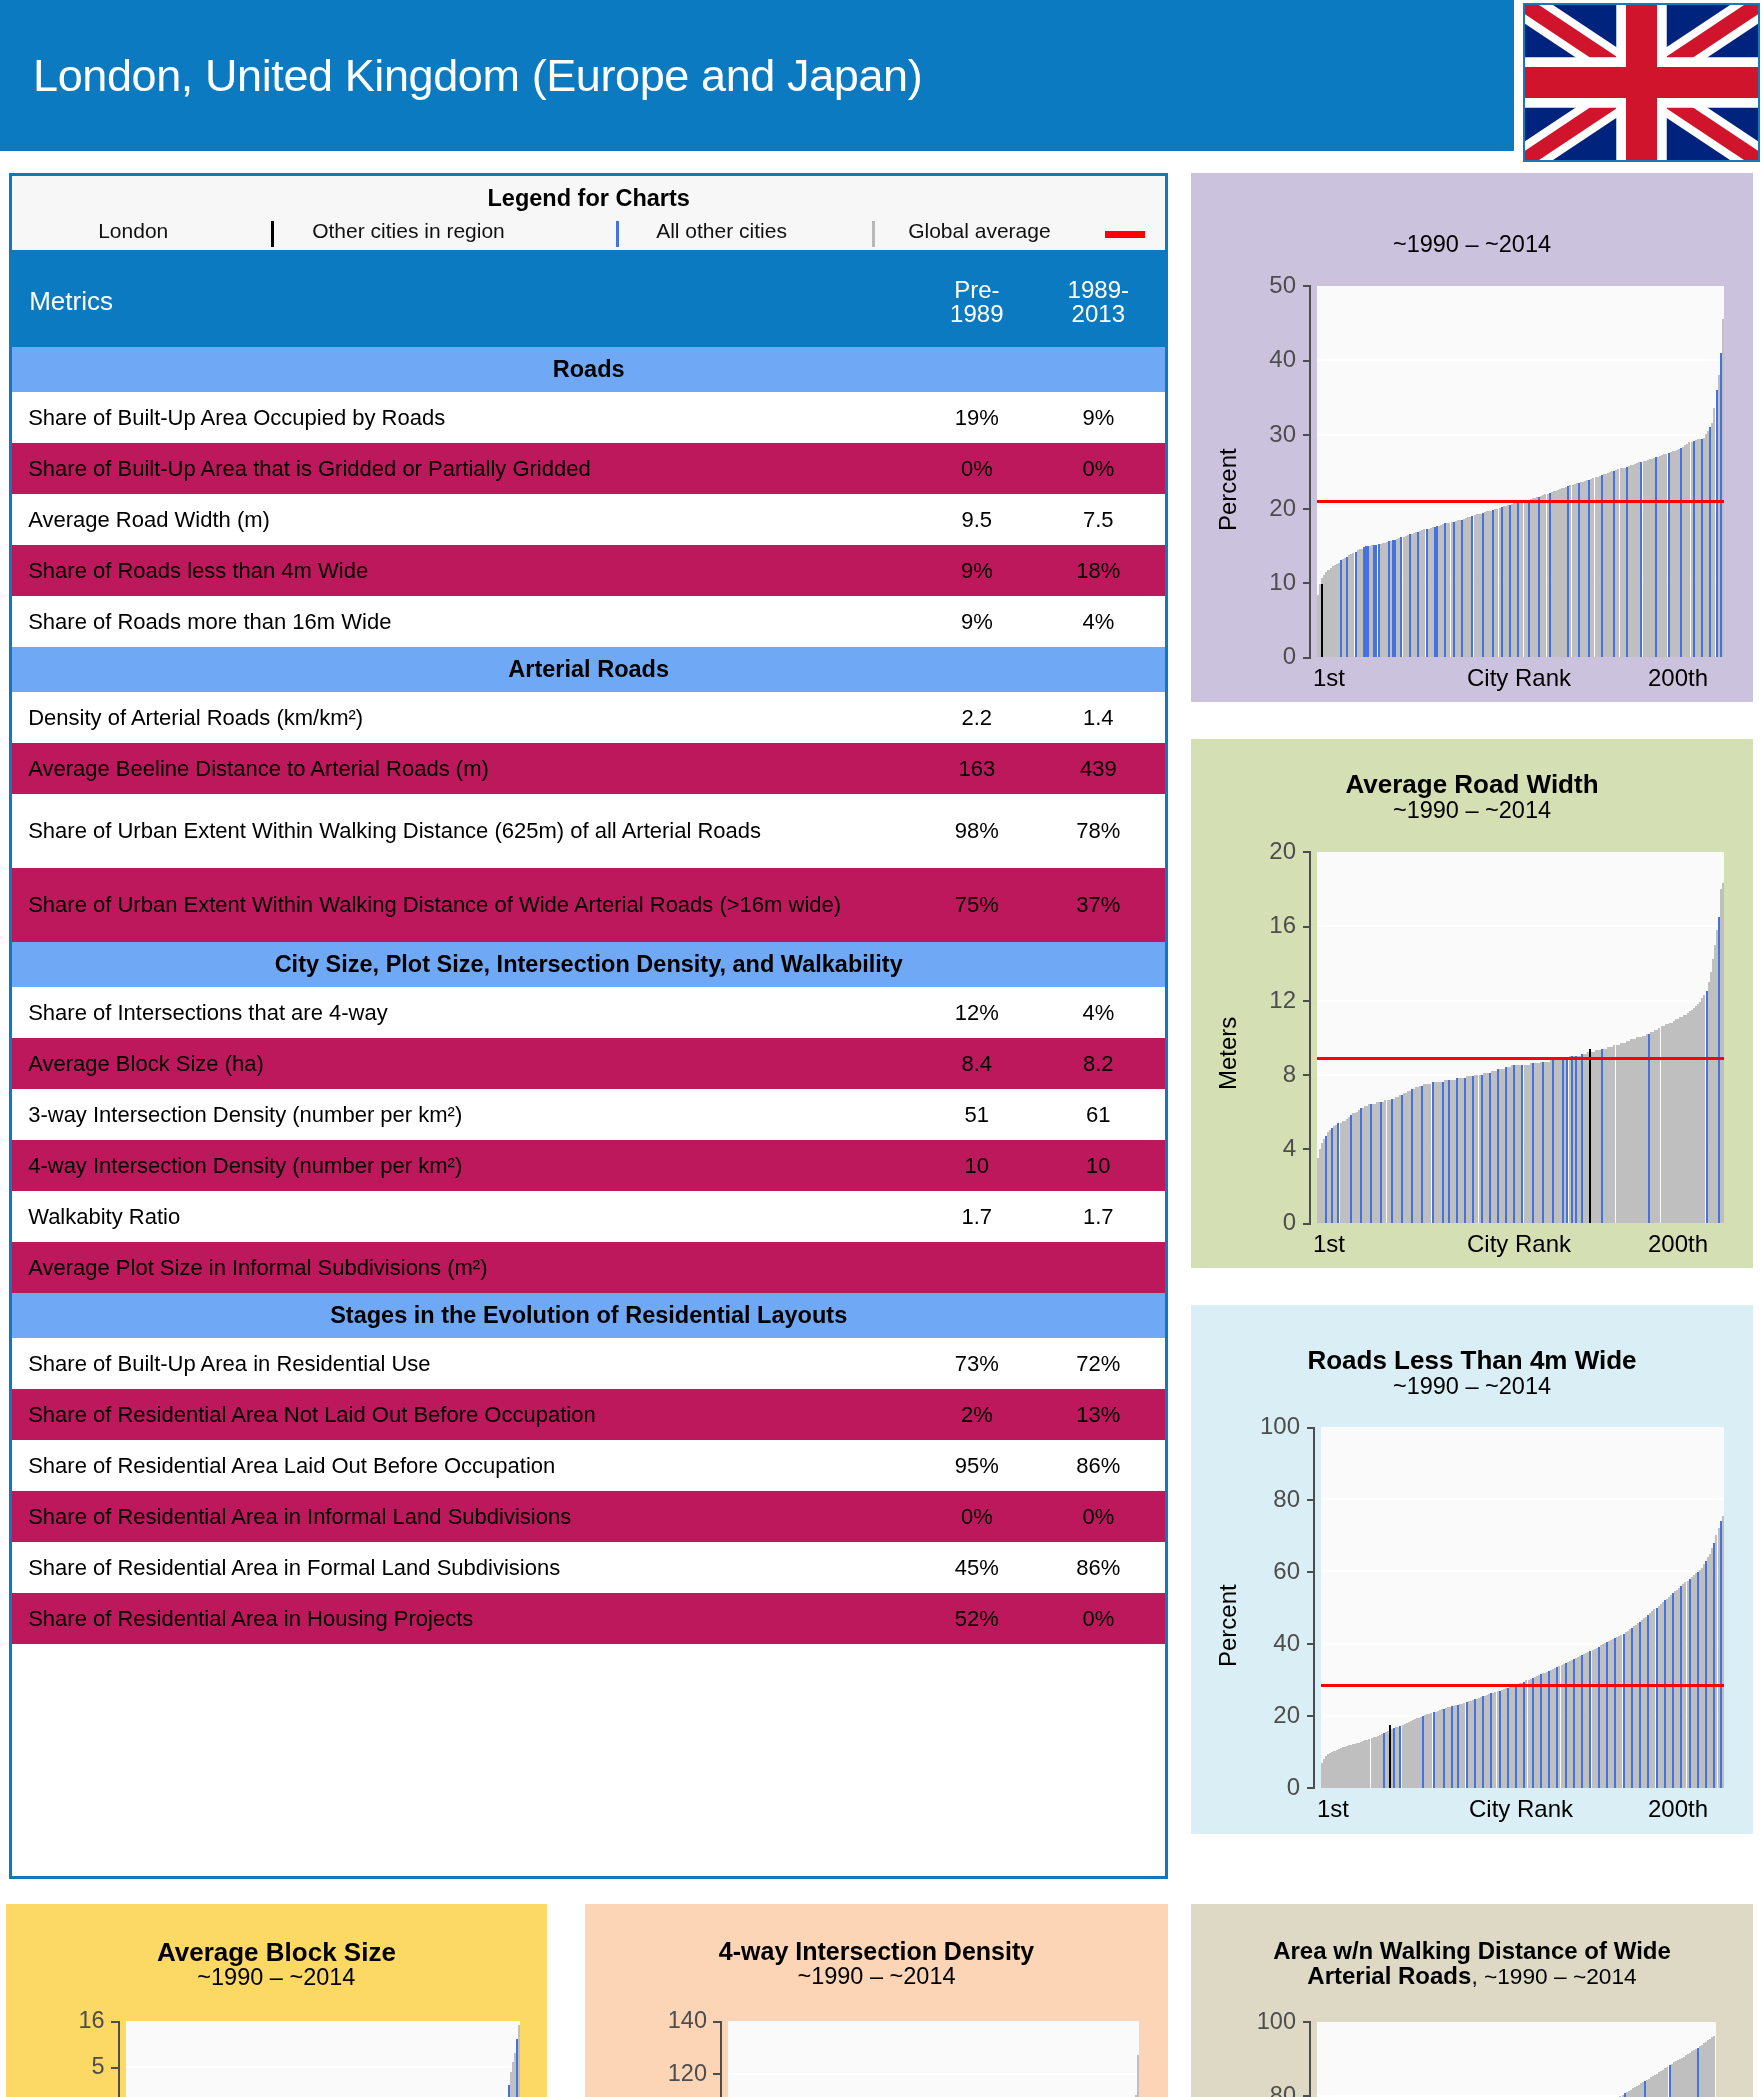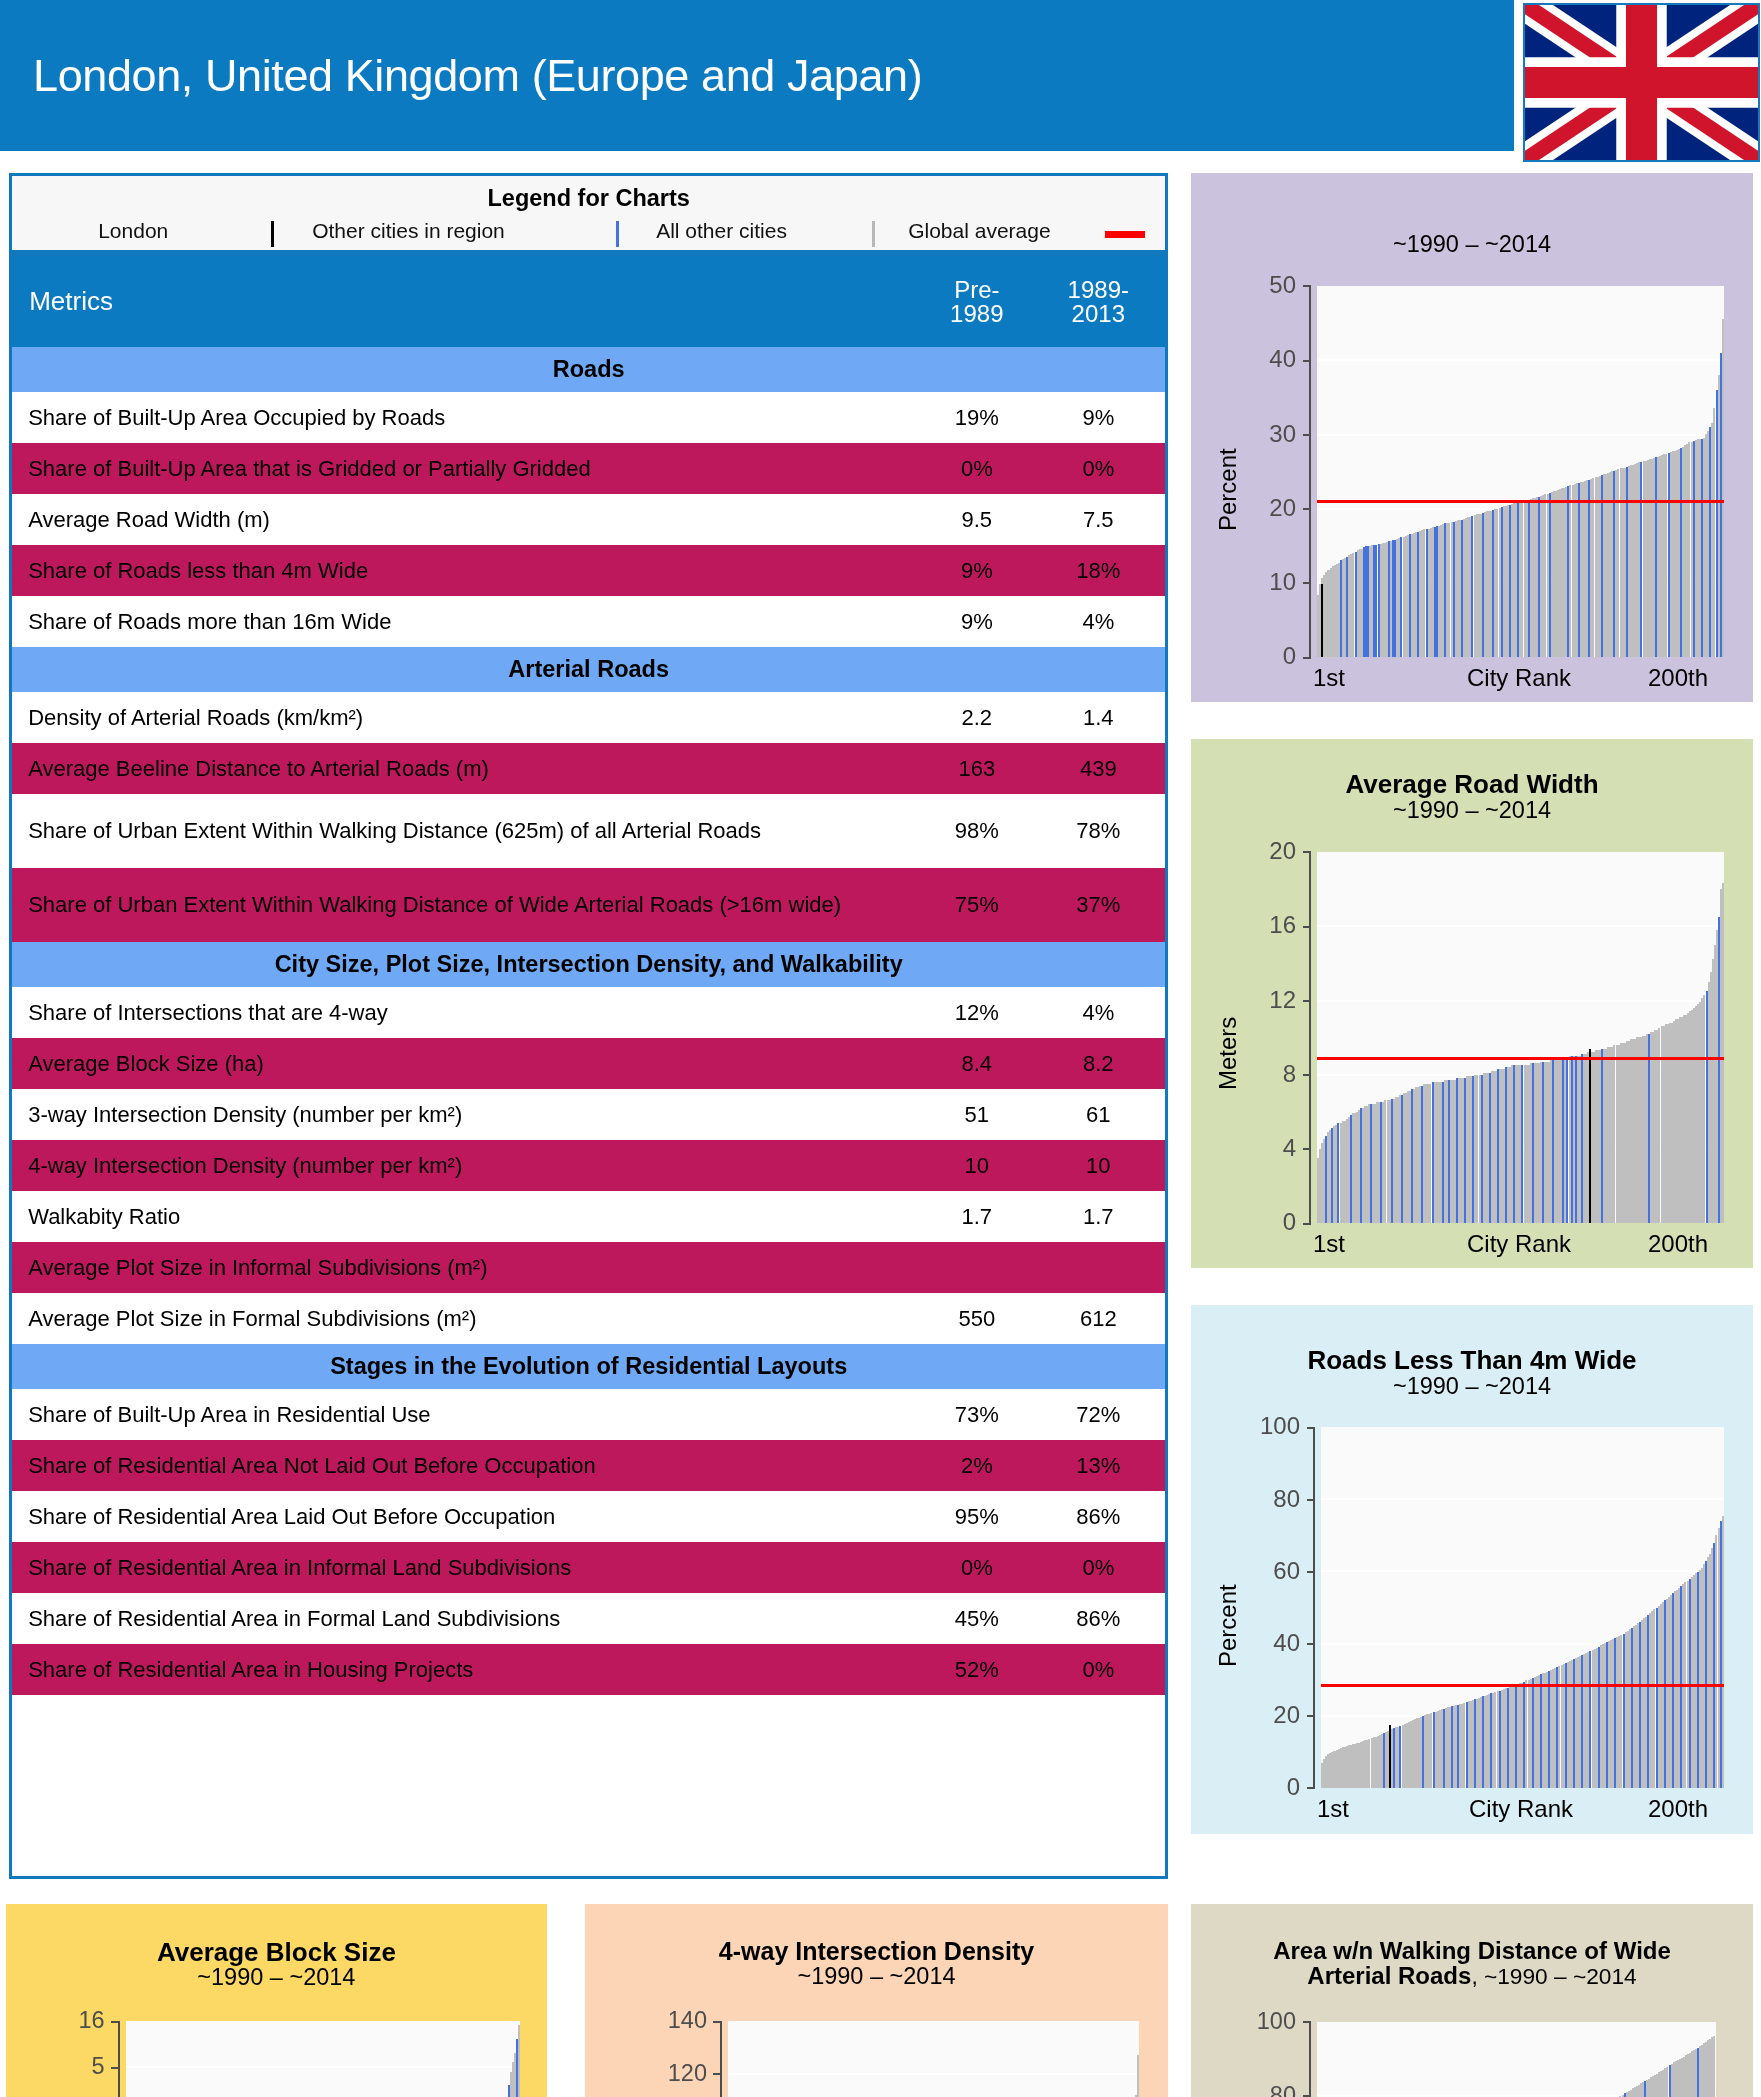--- a/index.html
+++ b/index.html
@@ -160,25 +160,20 @@
     </div>
     <div class="trow drow">
       <div class="c0">Walkabity Ratio</div>
       <div class="c1">1.7</div>
       <div class="c2">1.7</div>
     </div>
     <div class="trow drow alt">
       <div class="c0">Average Plot Size in Informal Subdivisions (m²)</div>
       <div class="c1"></div>
       <div class="c2"></div>
-    </div>
-    <div class="trow drow">
-      <div class="c0">Average Plot Size in Formal Subdivisions (m²)</div>
-      <div class="c1">550</div>
-      <div class="c2">612</div>
     </div>
     <div class="trow sect">Stages in the Evolution of Residential Layouts</div>
     <div class="trow drow">
       <div class="c0">Share of Built-Up Area in Residential Use</div>
       <div class="c1">73%</div>
       <div class="c2">72%</div>
     </div>
     <div class="trow drow alt">
       <div class="c0">Share of Residential Area Not Laid Out Before Occupation</div>
       <div class="c1">2%</div>

